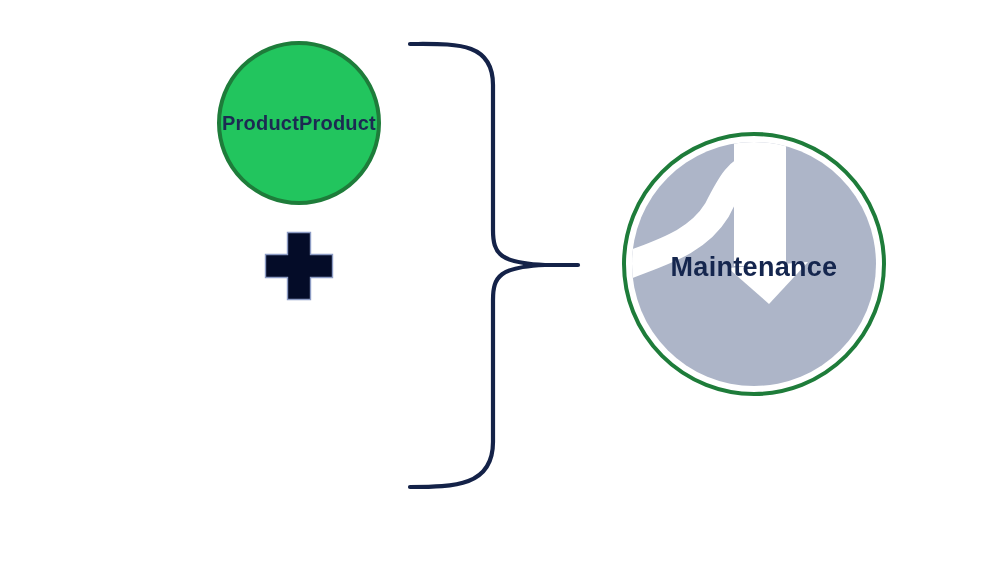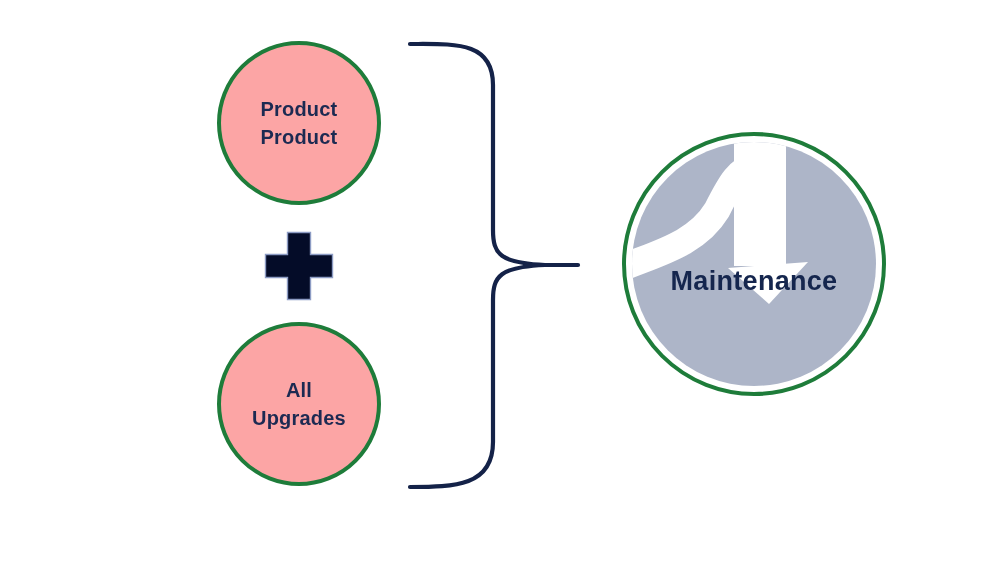--- a/index.html
+++ b/index.html
@@ -11,23 +11,23 @@
     height: 562px;
     background: #ffffff;
     overflow: hidden;
   }
   .input-circle {
     position: absolute;
     width: 164px;
     height: 164px;
     border: 4px solid #1e7c3a;
     border-radius: 50%;
-    background: #fca5a5;
+    background: #22c55e;
     display: flex;
-    flex-direction: column;
+    flex-direction: row;
     align-items: center;
     justify-content: center;
     text-align: center;
   }
   .circle-1 { left: 217px; top: 41px; }
   .circle-2 { left: 217px; top: 322px; }
   .input-circle span {
     display: block;
     color: #1c2a52;
     font-size: 20px;
@@ -52,21 +52,21 @@
   .result-wrap {
     position: absolute;
     left: 618px;
     top: 128px;
     width: 272px;
     height: 272px;
   }
   .result-label {
     position: absolute;
     left: 618px;
-    top: 266px;
+    top: 252px;
     width: 272px;
     text-align: center;
     color: #15264e;
     font-size: 27px;
     font-weight: 700;
     letter-spacing: 0.3px;
   }
 </style>
 </head>
 <body>
@@ -77,24 +77,20 @@
     <span>Product</span>
     <span>Product</span>
   </div>
 
   <div class="plus-wrap">
     <svg width="70" height="70" viewBox="0 0 70 70">
       <path d="M 23.5 1.5 H 46.5 V 23.5 H 68.5 V 46.5 H 46.5 V 68.5 H 23.5 V 46.5 H 1.5 V 23.5 H 23.5 Z" fill="#040c28" stroke="#8d9cc4" stroke-width="1.4"></path>
     </svg>
   </div>
 
-  <div class="input-circle circle-2">
-    <span>All</span>
-    <span>Upgrades</span>
-  </div>
 
   <div class="brace-wrap">
     <svg width="190" height="465" viewBox="0 0 190 465">
       <path d="M 10 9 C 55 9 93 6 93 50 L 93 195 C 93 219 100 228 145 230 C 100 232 93 241 93 265 L 93 407 C 93 451 55 452 10 452" fill="none" stroke="#142248" stroke-width="4.2" stroke-linecap="round"></path>
       <path d="M 145 230 L 178 230" fill="none" stroke="#142248" stroke-width="4.2" stroke-linecap="round"></path>
     </svg>
   </div>
 
   <div class="result-wrap">
     <svg width="272" height="272" viewBox="0 0 272 272">

